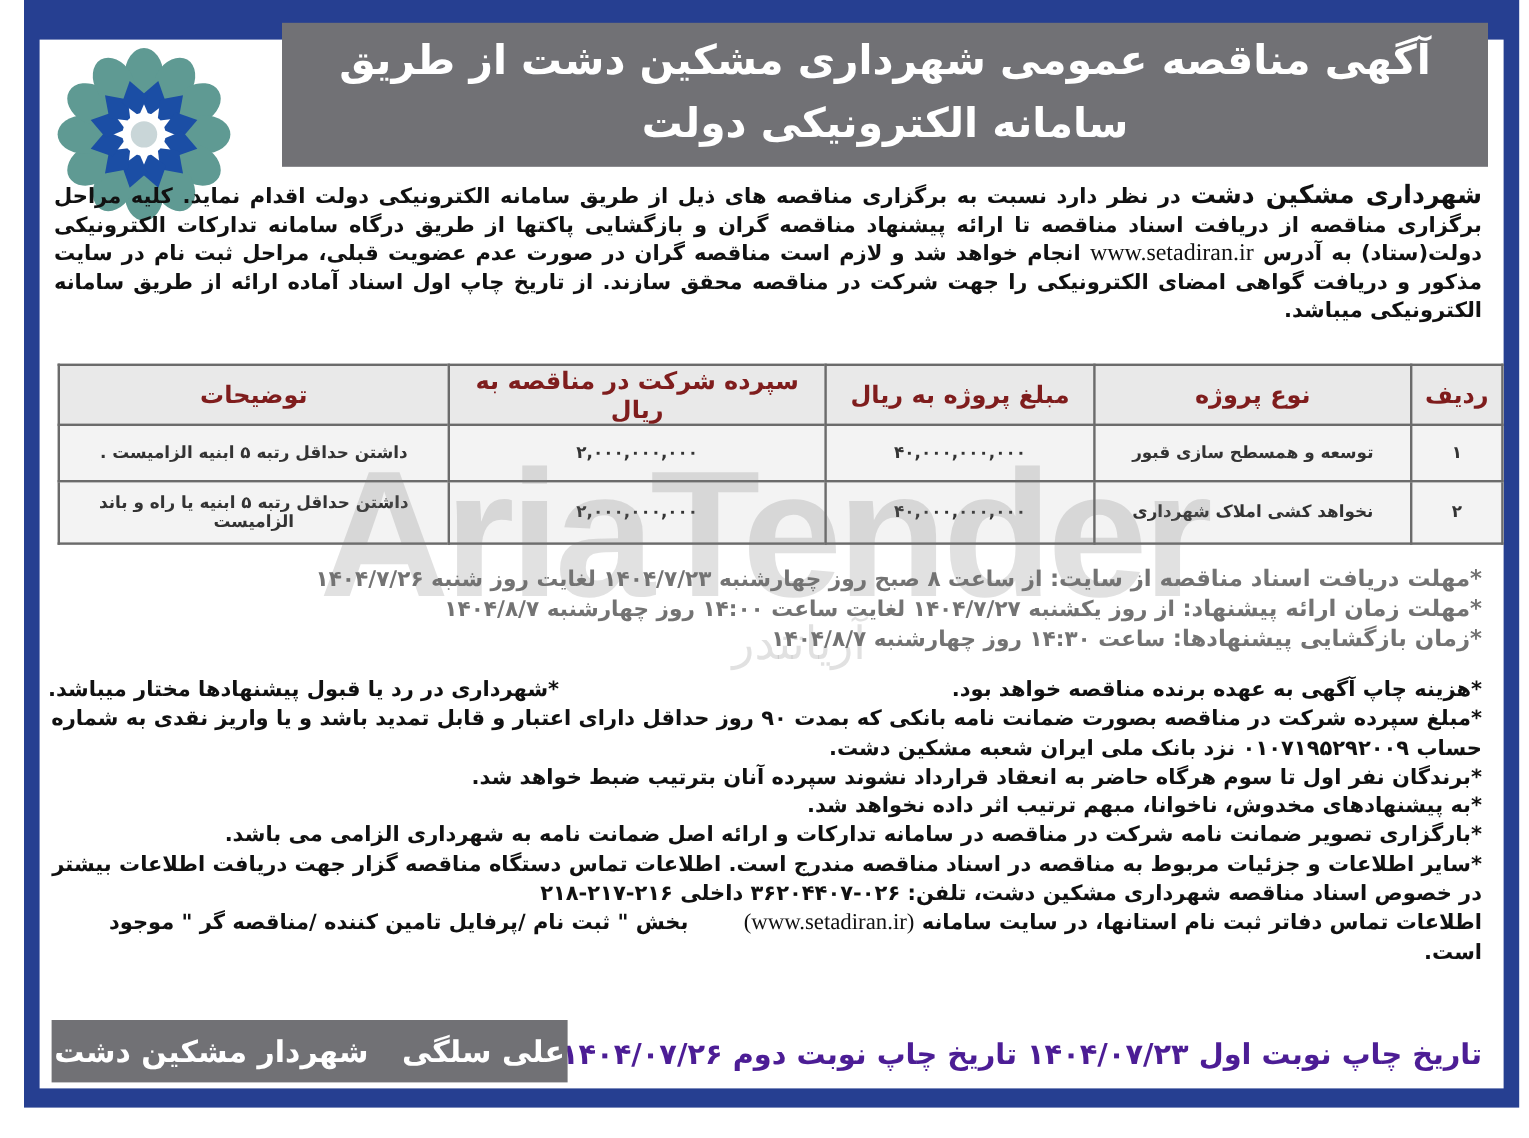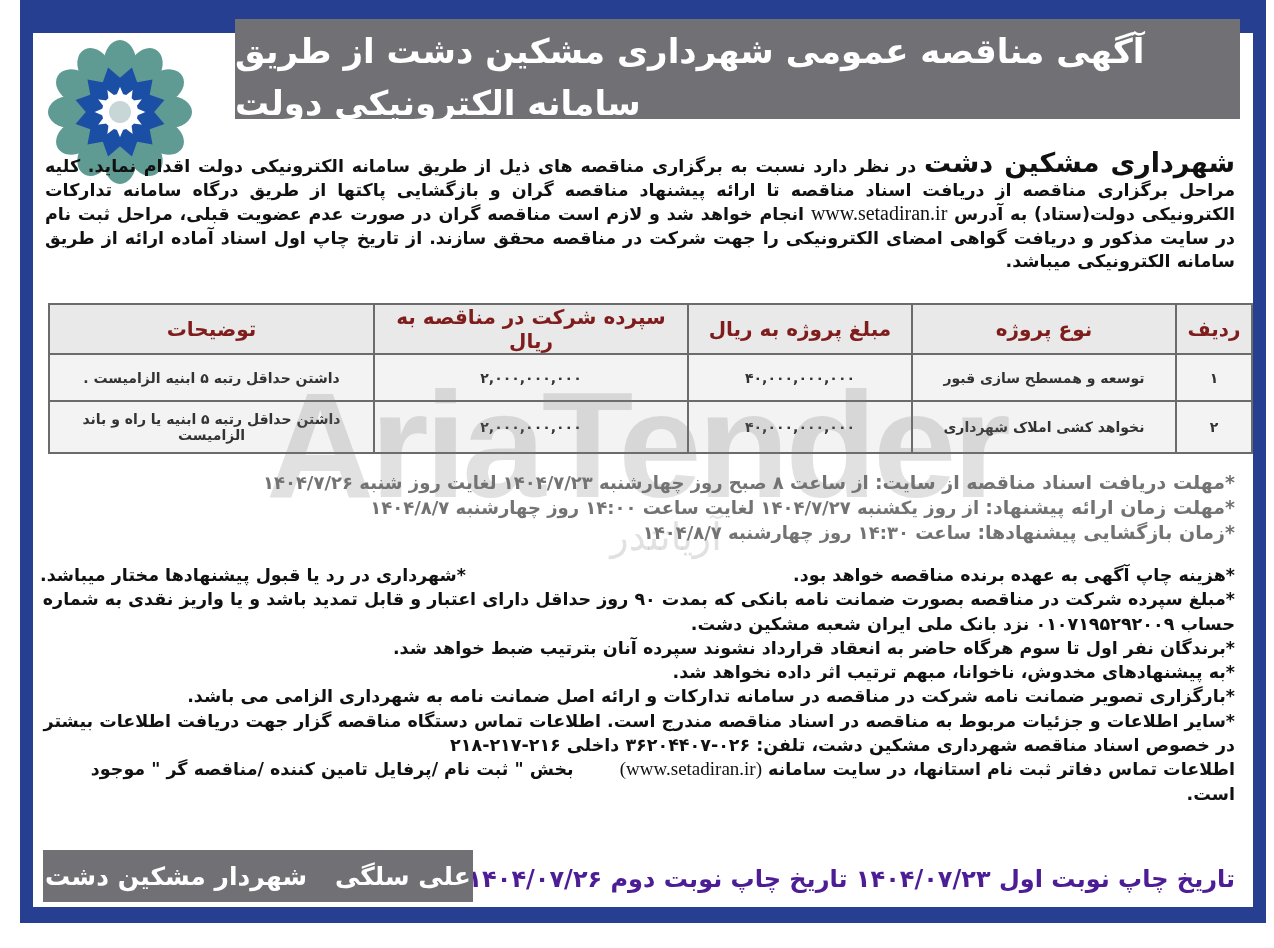--- a/index.html
+++ b/index.html
@@ -9,30 +9,30 @@
     }
     .frame {
       position: absolute; left: 20px; top: 0; width: 1246px; height: 923px;
       background: #263f91; box-sizing: border-box;
     }
     .inner {
       position: absolute; left: 13px; top: 33px; width: 1220px; height: 874px; background: #ffffff;
       direction: rtl;
     }
     .title-box {
-      position: absolute; right: 13px; top: -14px; width: 1005px; height: 100px; background: #717175;
-      color: #ffffff; text-align: left; font-weight: bold; font-size: 34px; line-height: 52px;
+      position: absolute; right: 13px; top: -14px; width: 1005px; height: 120px; background: #717175;
+      color: #ffffff; text-align: center; font-weight: bold; font-size: 34px; line-height: 52px;
       padding-top: 6px; box-sizing: border-box;
     }
     .logo { position: absolute; left: 12px; top: 4px; width: 150px; height: 150px; }
     .intro {
       position: absolute; right: 18px; top: 118px; width: 1190px; font-size: 17.5px; line-height: 23.5px;
       font-weight: bold; color: #111; text-align: justify; text-align-last: right;
     }
-    .intro .lead { font-size: 27px; }
+    .intro .lead { font-size: 21px; }
     .intro .url { font-family: "Liberation Serif", serif; font-weight: normal; font-size: 20px; margin-top: 16px; }
     table.projects {
       position: absolute; right: 0px; top: 270px; width: 1205px; border-collapse: collapse;
       font-size: 14px; color: #333; background: #f3f3f3;
     }
     table.projects th, table.projects td {
       border: 2px solid #6b6b6b; text-align: center; padding: 0 6px; font-weight: bold;
     }
     table.projects th { height: 34px; background: #e9e9e9; color: #7f1d1d; font-size: 20px; }
     table.projects td { height: 45px; }

